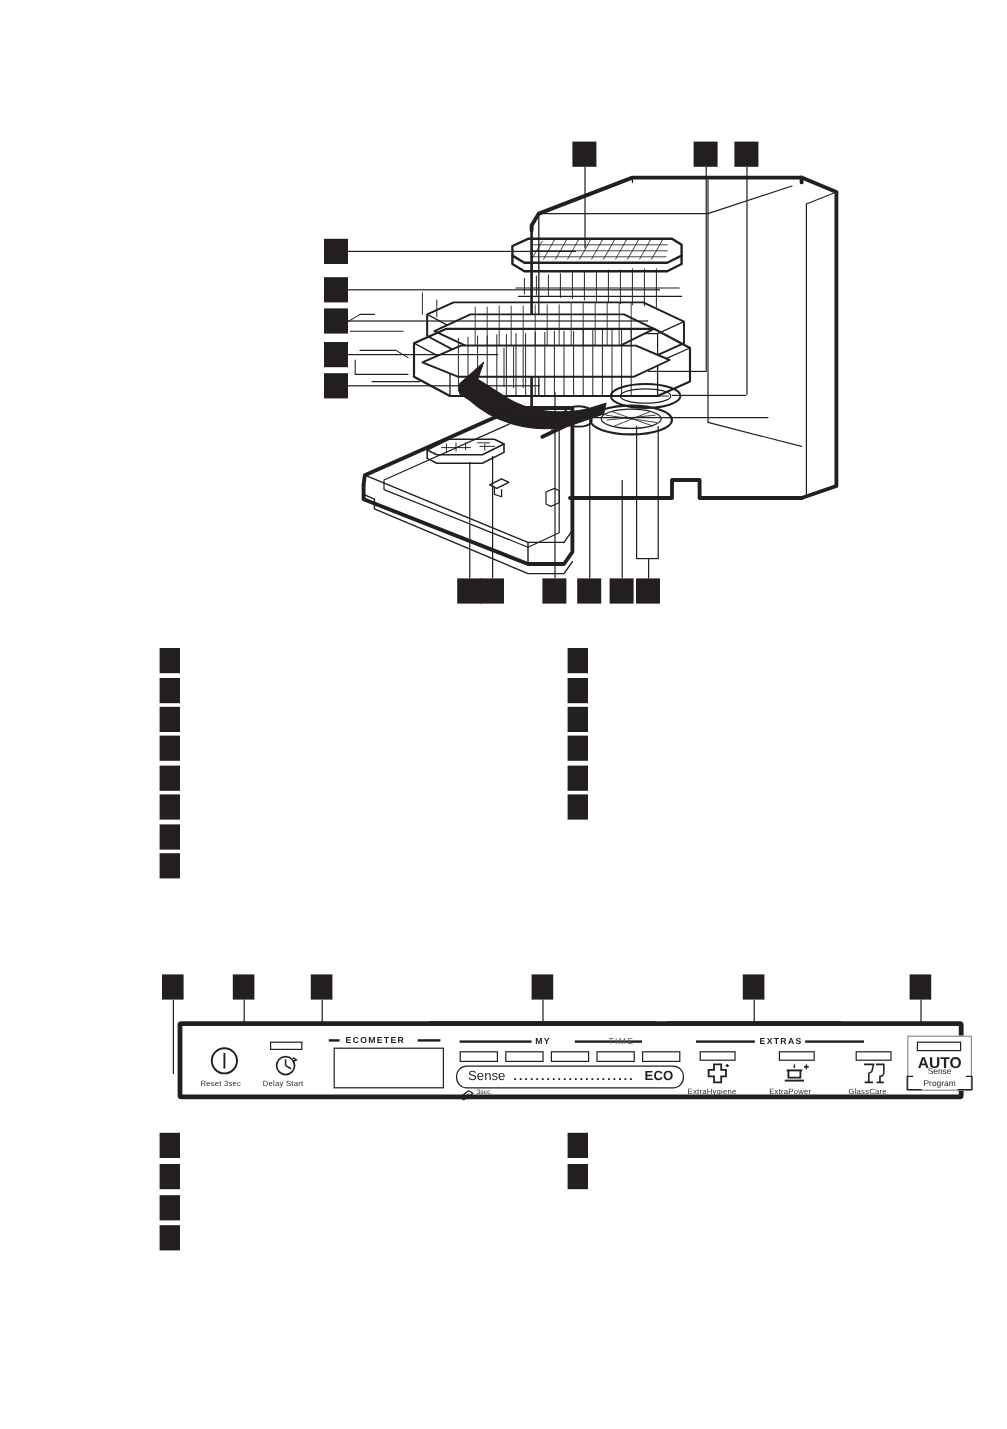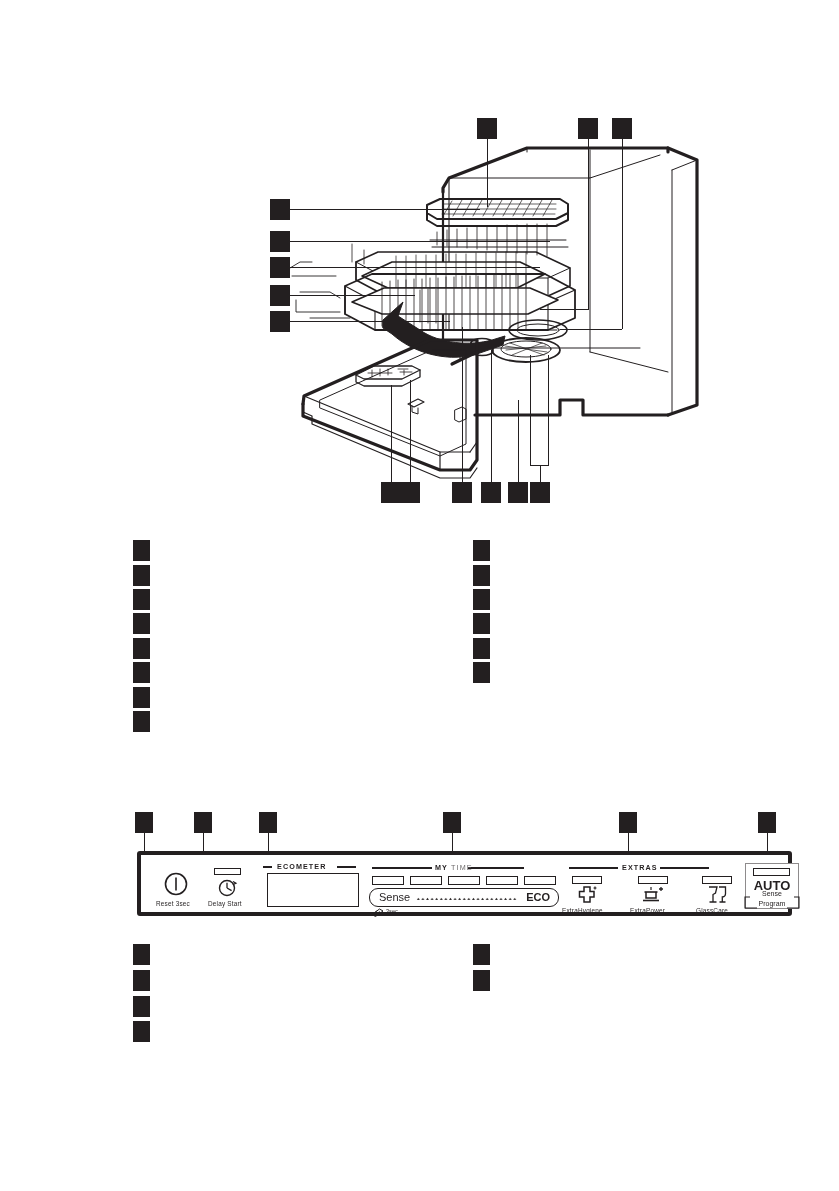--- a/index.html
+++ b/index.html
@@ -16,26 +16,26 @@
   .lline.v{width:1px;}
 
   
   .illus{position:absolute;left:0;top:0;width:839px;height:520px;}
 
   
   .legend-item{position:absolute;}
   .legend-box{width:17px;height:21px;background:#231f20;}
 
   
-  .panel{position:absolute;left:137px;top:851px;width:655px;height:65px;
+  .panel{position:absolute;left:148px;top:851px;width:655px;height:65px;
          border:4px solid #231f20;border-radius:3px;background:#fff;box-sizing:border-box;}
 
   .sec-label{position:absolute;font-size:7.2px;font-weight:bold;letter-spacing:1.1px;
              color:#231f20;white-space:nowrap;}
-  .sec-label .lt{font-weight:normal;color:#6d6a6b;}
+  .sec-label .lt{font-weight:normal;color:#6d6a6b;margin-left:45px;}
   .rule{position:absolute;height:1.6px;background:#231f20;}
 
   .ibar{position:absolute;border:1.6px solid #231f20;background:#fff;box-sizing:border-box;}
 
   .btnlabel{position:absolute;font-size:6.4px;white-space:nowrap;color:#231f20;
             letter-spacing:.2px;}
 
   .display{position:absolute;border:1.8px solid #231f20;background:#fff;box-sizing:border-box;}
 
   .slider{position:absolute;border:1.6px solid #231f20;border-radius:9px;

